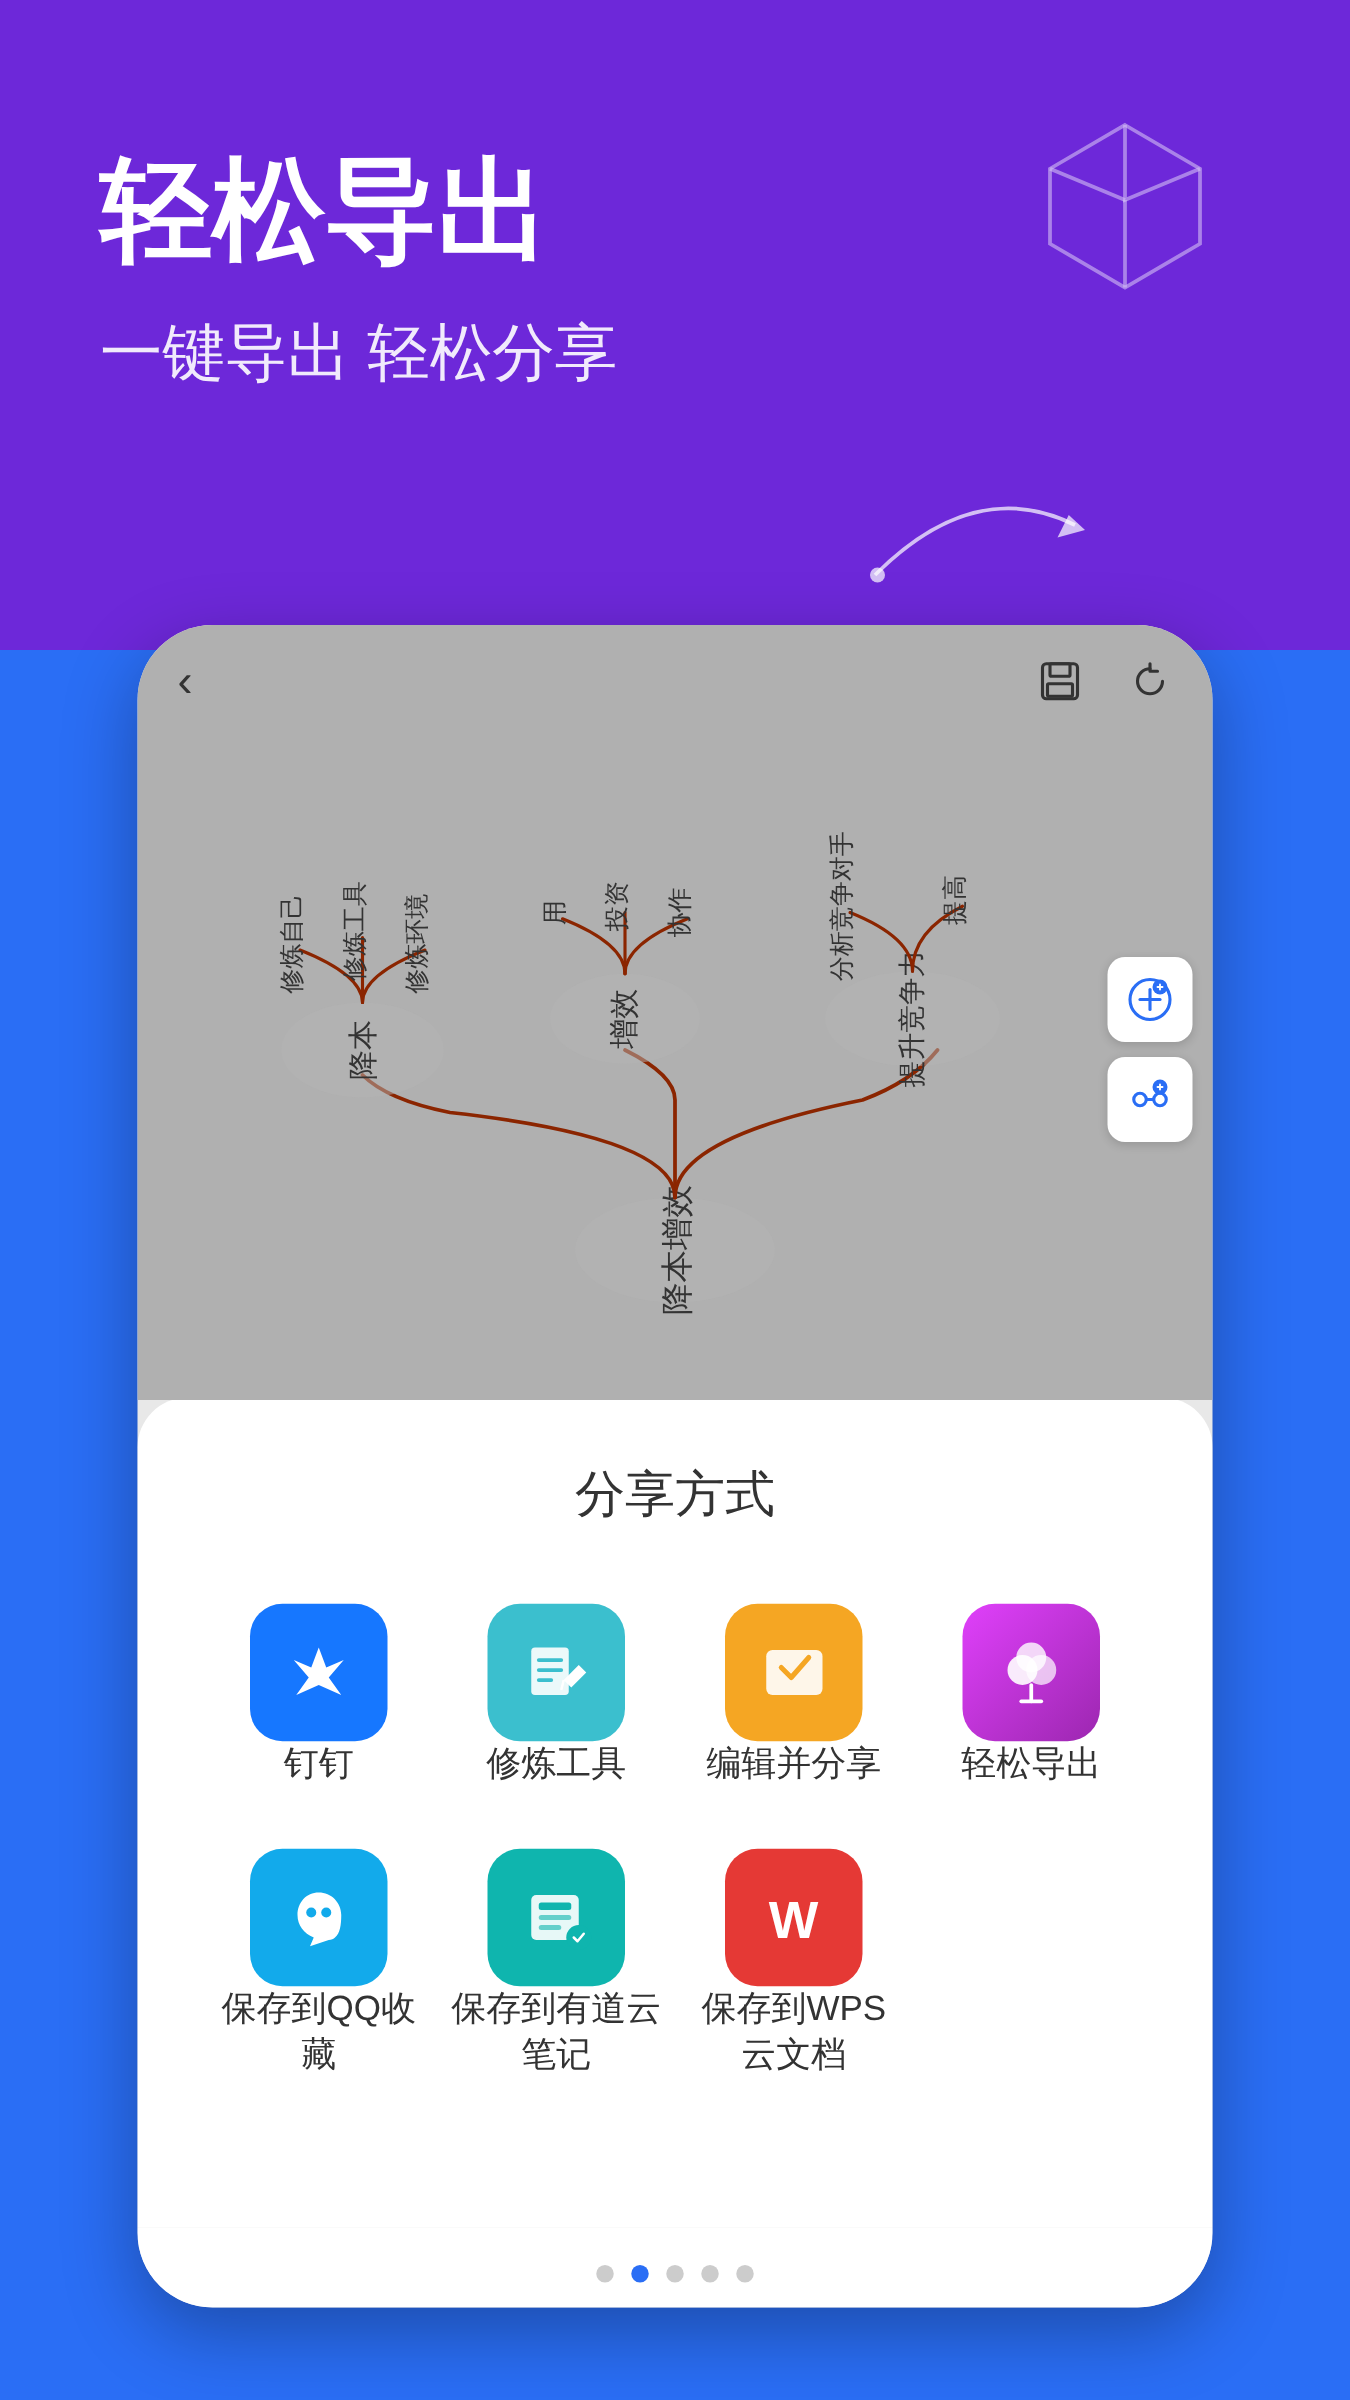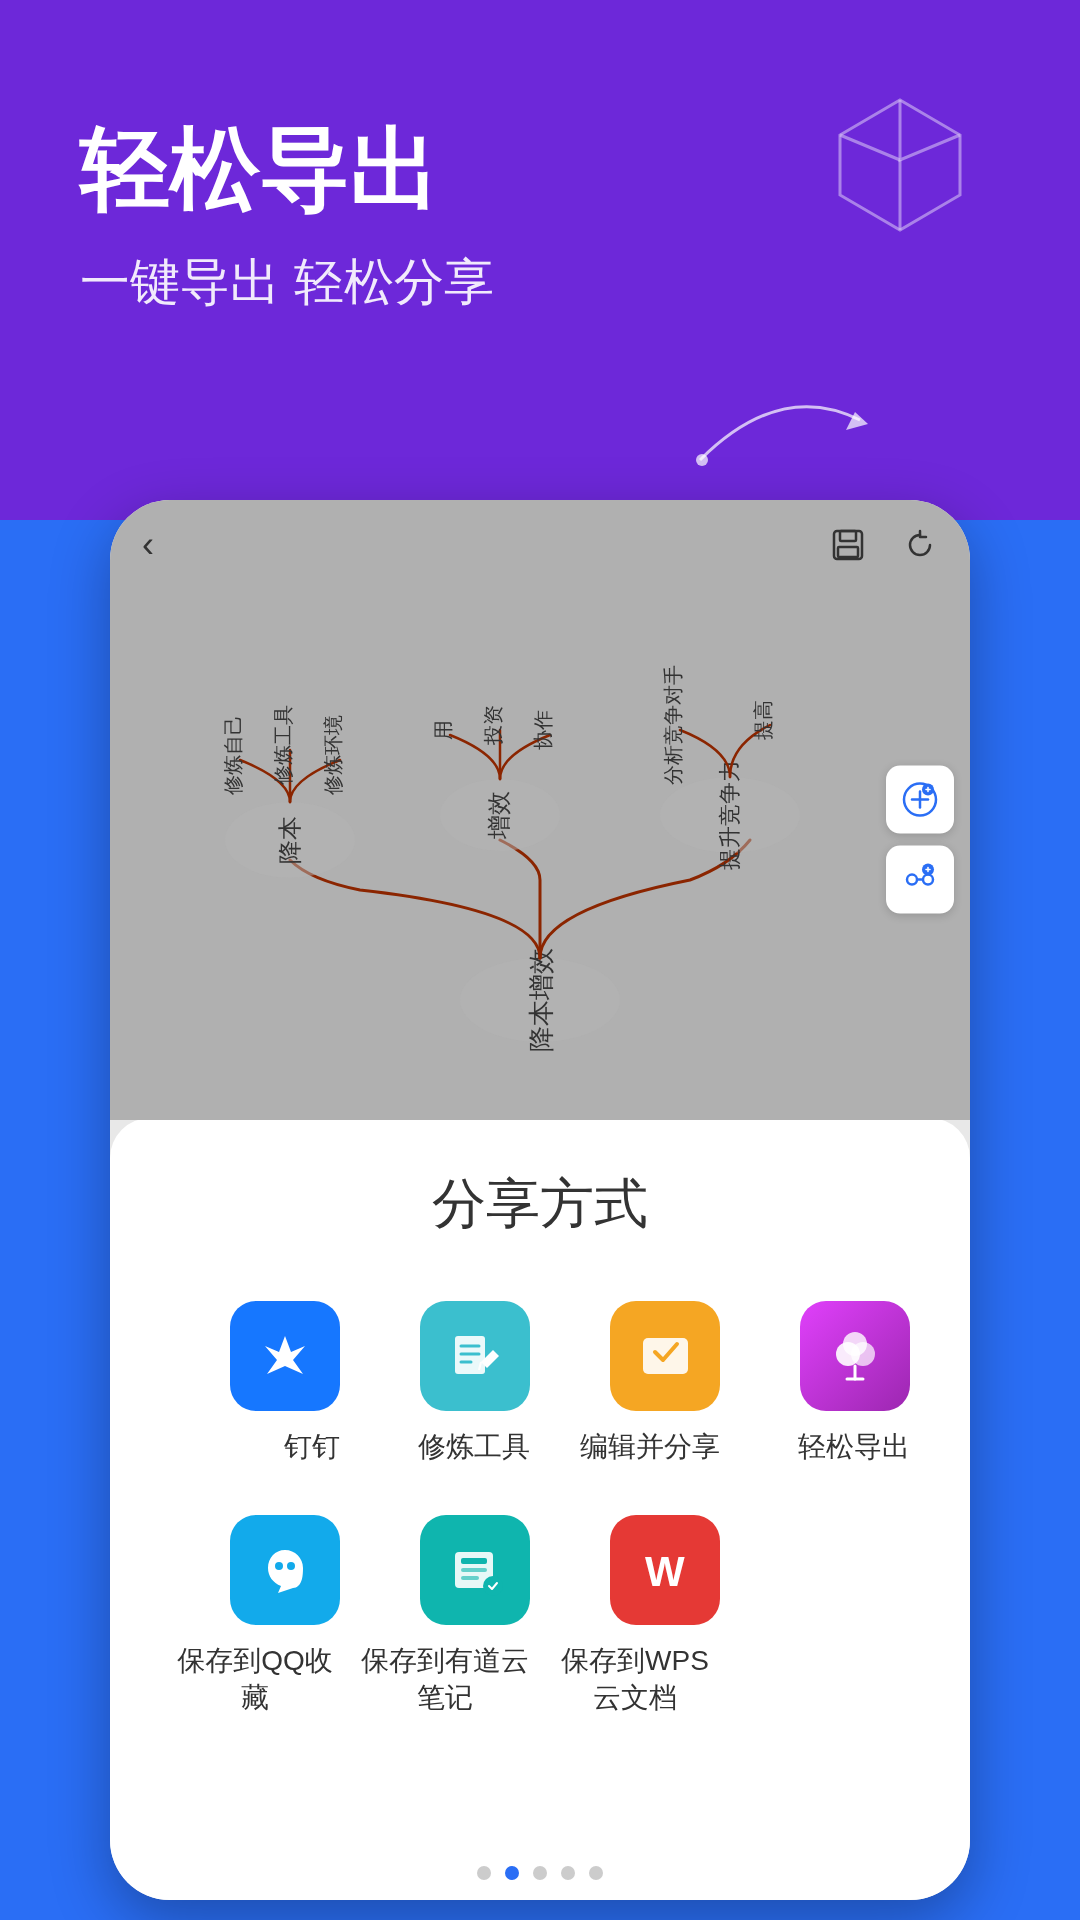--- a/index.html
+++ b/index.html
@@ -149,38 +149,37 @@
     
     .bottom-sheet {
       background: white;
       border-radius: 40px 40px 0 0;
       padding: 50px 60px 60px;
       margin-top: -2px;
     }
 
     .sheet-title {
       text-align: center;
-      font-size: 54px;
+      font-size: 40px;
       font-weight: 500;
       color: #333;
       margin-bottom: 60px;
     }
 
     .share-grid {
       display: grid;
       grid-template-columns: repeat(4, 1fr);
       gap: 50px 20px;
       margin-bottom: 60px;
     }
 
     .share-item {
       display: flex;
       flex-direction: column;
-      align-items: flex-end;
-      gap: 18px;
+      align-items: center;
       cursor: pointer;
     }
 
     .share-icon-wrap {
       width: 110px;
       height: 110px;
       border-radius: 26px;
       display: flex;
       align-items: center;
       justify-content: center;

